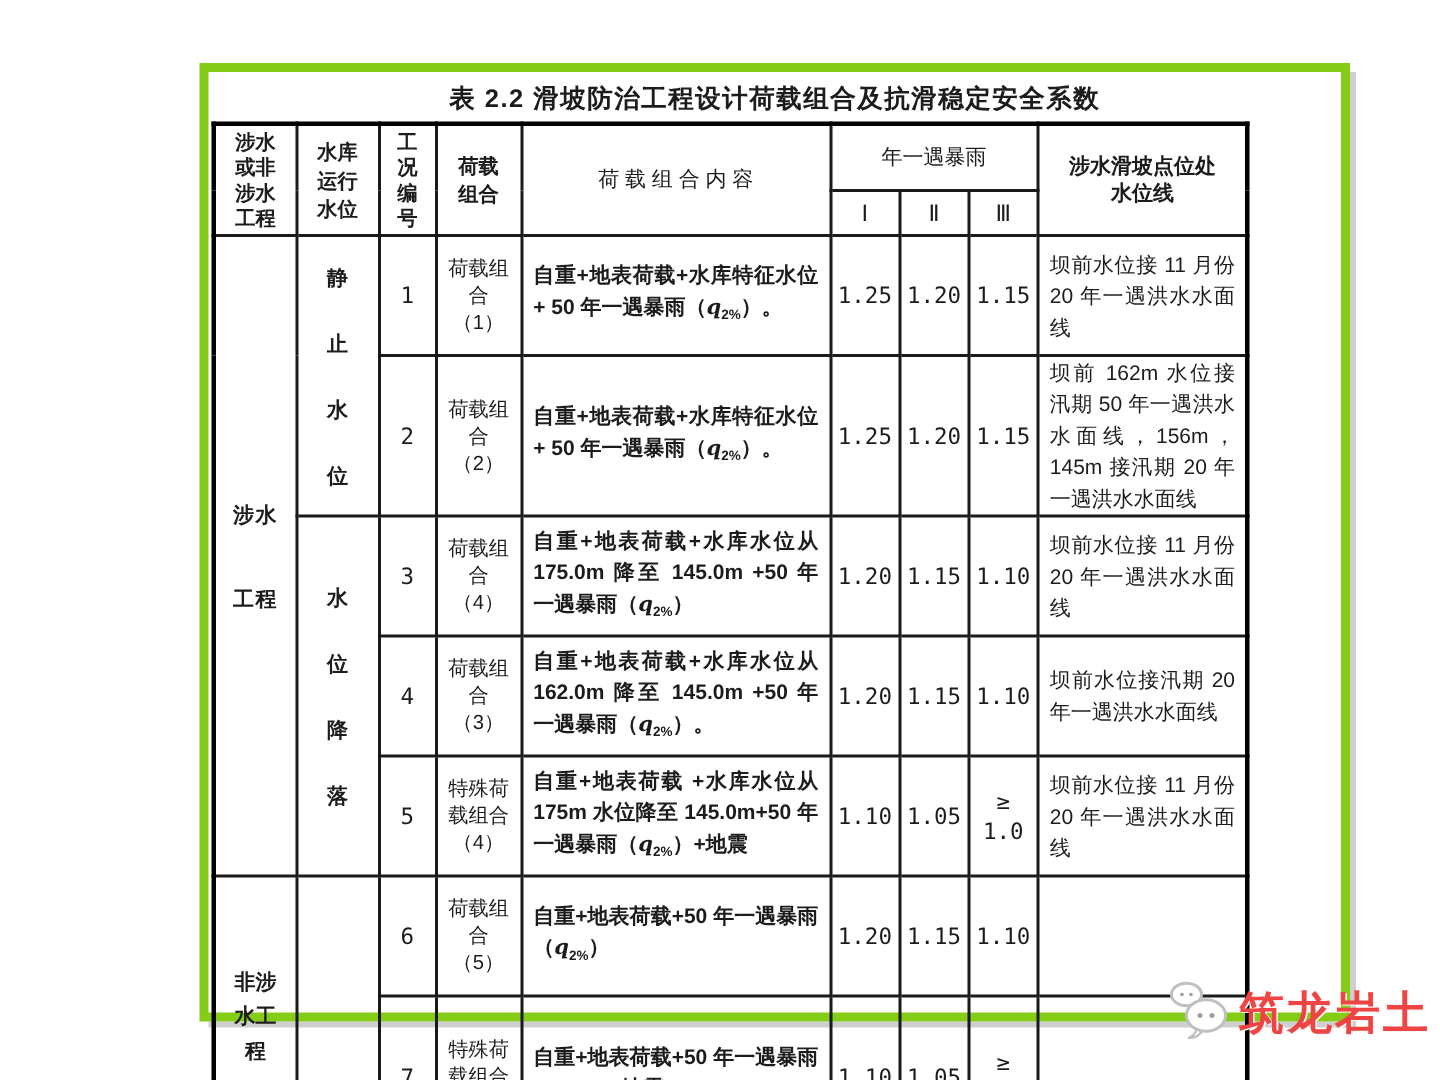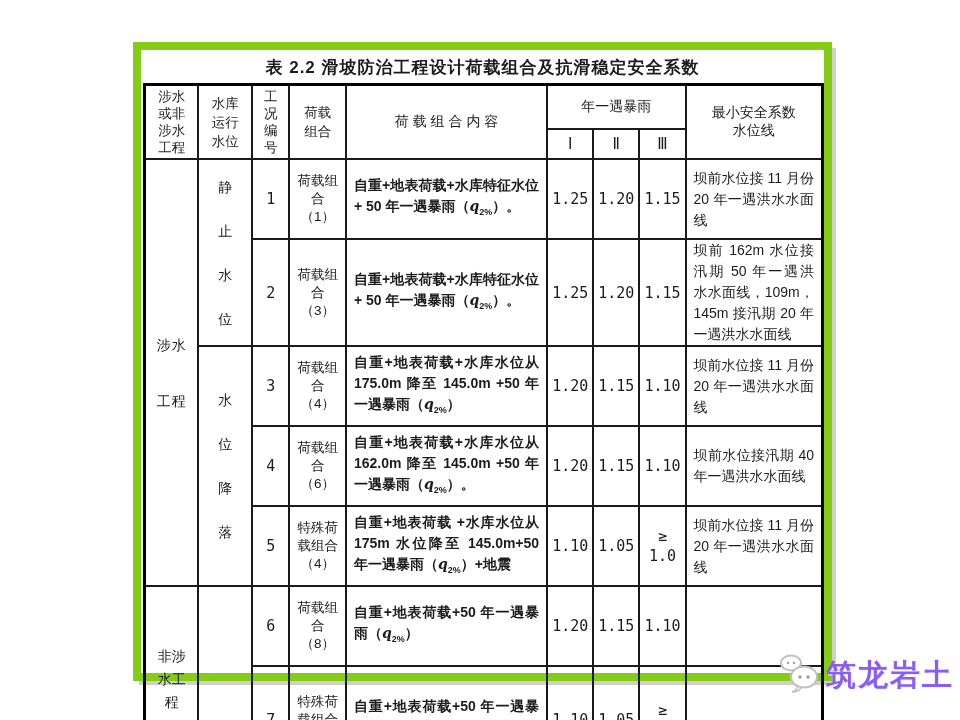--- a/index.html
+++ b/index.html
@@ -3,39 +3,39 @@
 <meta charset="utf-8">
 <style>
   * { box-sizing: border-box; }
   html,body { margin:0; padding:0; }
   body {
     width:960px; height:720px; position:relative; background:#ffffff;
     font-family:"Liberation Sans","DejaVu Sans",sans-serif; color:#1c1c1c;
     overflow:hidden;
   }
   .frame {
-    position:absolute; left:133px; top:42px; width:699px; height:639px;
-    border:8px solid #84cc16; background:#fff;
+    position:absolute; left:133px; top:42px; width:767px; height:639px;
+    border:6px solid #84cc16; background:#fff;
     box-shadow:5px 5px 0 -1px #cfcfcf;
   }
   .title {
     position:absolute; top:6px; left:0; right:0; text-align:center;
     font-size:17px; font-weight:bold; letter-spacing:1px; white-space:nowrap;
   }
   table.main {
     position:absolute; left:2px; top:33px;
     border-collapse:collapse; table-layout:fixed;
     border:3px solid #000;
   }
   td, th {
     border:2px solid #1a1a1a; padding:2px 4px;
     font-size:14px; font-weight:normal; vertical-align:middle; text-align:center;
     overflow:hidden;
   }
-  .pre { white-space:pre-line; }
+  .pre { white-space:pre-line;font-weight:bold; }
   .hdr { font-size:13.5px; line-height:17px; }
   .hdr3 { font-size:13.5px; line-height:19px; }
   .grade { font-size:15px; }
   .vspan4 { font-size:14px; line-height:44px; }
   .vproj  { font-size:14px; line-height:56px; letter-spacing:1px; }
   .vnproj { font-size:14px; line-height:23px; }
   .combo { font-size:13.5px; line-height:18px; padding:12px 5px;margin-left:40px; }
   .content {
     text-align:justify; text-align-last:left; font-size:14px; line-height:21px;
     padding:3px 7px; vertical-align:middle;font-weight:bold;
@@ -48,21 +48,21 @@
   }
   .wline {
     text-align:justify; text-align-last:left; font-size:14px; line-height:21px;
     padding:0 7px;
   }
   .watermark {
     position:absolute; left:778px; top:650px; width:182px; height:50px;
     display:flex; align-items:center; z-index:5;
   }
   .wm-text {
-    font-size:30px; font-weight:bold; color:#8b5cf6; letter-spacing:2px;
+    font-size:30px; font-weight:bold; color:#ef4444; letter-spacing:2px;
     text-shadow:1px 1px 0 #f4f4f4; white-space:nowrap;
   }
   .wm-icon { margin-right:2px; flex:0 0 auto; }
 </style>
 </head>
 <body>
 
 <div class="frame">
   <div class="title">表 2.2  滑坡防治工程设计荷载组合及抗滑稳定安全系数</div>
 
@@ -89,21 +89,21 @@
 运行
 水位</td>
       <td rowspan="2" class="pre hdr">工
 况
 编
 号</td>
       <td rowspan="2" class="pre hdr3">荷载
 组合</td>
       <td rowspan="2">荷 载 组 合 内 容</td>
       <td colspan="3">年一遇暴雨</td>
-      <td rowspan="2" class="pre">最小安全系数
+      <td rowspan="2" class="pre">涉水滑坡点位处
 水位线</td>
     </tr>
     <tr style="height:28px">
       <td class="grade">Ⅰ</td>
       <td class="grade">Ⅱ</td>
       <td class="grade">Ⅲ</td>
     </tr>
 
     <tr style="height:78px">
       <td rowspan="5" class="pre vproj">涉水
@@ -116,70 +116,70 @@
       <td class="combo">荷载组合（1）</td>
       <td class="content"><span>自重+地表荷载+水库特征水位 + 50 年一遇暴雨（</span><span class="q">q</span><sub>2%</sub><span>）。</span></td>
       <td class="num">1.25</td>
       <td class="num">1.20</td>
       <td class="num">1.15</td>
       <td class="wline">坝前水位接 11 月份 20 年一遇洪水水面线</td>
     </tr>
 
     <tr style="height:102px">
       <td class="num">2</td>
-      <td class="combo">荷载组合（3）</td>
+      <td class="combo">荷载组合（2）</td>
       <td class="content"><span>自重+地表荷载+水库特征水位 + 50 年一遇暴雨（</span><span class="q">q</span><sub>2%</sub><span>）。</span></td>
       <td class="num">1.25</td>
       <td class="num">1.20</td>
       <td class="num">1.15</td>
-      <td class="wline">坝前 162m 水位接汛期 50 年一遇洪水水面线，109m，145m 接汛期 20 年一遇洪水水面线</td>
+      <td class="wline">坝前 162m 水位接汛期 50 年一遇洪水水面线，156m，145m 接汛期 20 年一遇洪水水面线</td>
     </tr>
 
     <tr style="height:60px">
       <td rowspan="3" class="pre vspan4">水
 位
 降
 落</td>
       <td class="num">3</td>
       <td class="combo">荷载组合（4）</td>
       <td class="content"><span>自重+地表荷载+水库水位从 175.0m 降至 145.0m +50 年一遇暴雨（</span><span class="q">q</span><sub>2%</sub><span>）</span></td>
       <td class="num">1.20</td>
       <td class="num">1.15</td>
       <td class="num">1.10</td>
       <td class="wline">坝前水位接 11 月份 20 年一遇洪水水面线</td>
     </tr>
 
     <tr style="height:57px">
       <td class="num">4</td>
-      <td class="combo">荷载组合（6）</td>
+      <td class="combo">荷载组合（3）</td>
       <td class="content"><span>自重+地表荷载+水库水位从 162.0m 降至 145.0m +50 年一遇暴雨（</span><span class="q">q</span><sub>2%</sub><span>）。</span></td>
       <td class="num">1.20</td>
       <td class="num">1.15</td>
       <td class="num">1.10</td>
-      <td class="wline">坝前水位接汛期 40 年一遇洪水水面线</td>
+      <td class="wline">坝前水位接汛期 20 年一遇洪水水面线</td>
     </tr>
 
     <tr style="height:64px">
       <td class="num">5</td>
       <td class="combo">特殊荷载组合（4）</td>
       <td class="content"><span>自重+地表荷载 +水库水位从 175m 水位降至 145.0m+50 年一遇暴雨（</span><span class="q">q</span><sub>2%</sub><span>）+地震</span></td>
       <td class="num">1.10</td>
       <td class="num">1.05</td>
       <td class="num">≥
 1.0</td>
       <td class="wline">坝前水位接 11 月份 20 年一遇洪水水面线</td>
     </tr>
 
     <tr style="height:53px">
       <td rowspan="2" class="pre vnproj">非涉
 水工
 程</td>
       <td rowspan="2"></td>
       <td class="num">6</td>
-      <td class="combo">荷载组合（8）</td>
+      <td class="combo">荷载组合（5）</td>
       <td class="content"><span>自重+地表荷载+50 年一遇暴雨（</span><span class="q">q</span><sub>2%</sub><span>）</span></td>
       <td class="num">1.20</td>
       <td class="num">1.15</td>
       <td class="num">1.10</td>
       <td class="wline"></td>
     </tr>
 
     <tr style="height:108px">
       <td class="num">7</td>
       <td class="combo">特殊荷载组合（7）</td>

